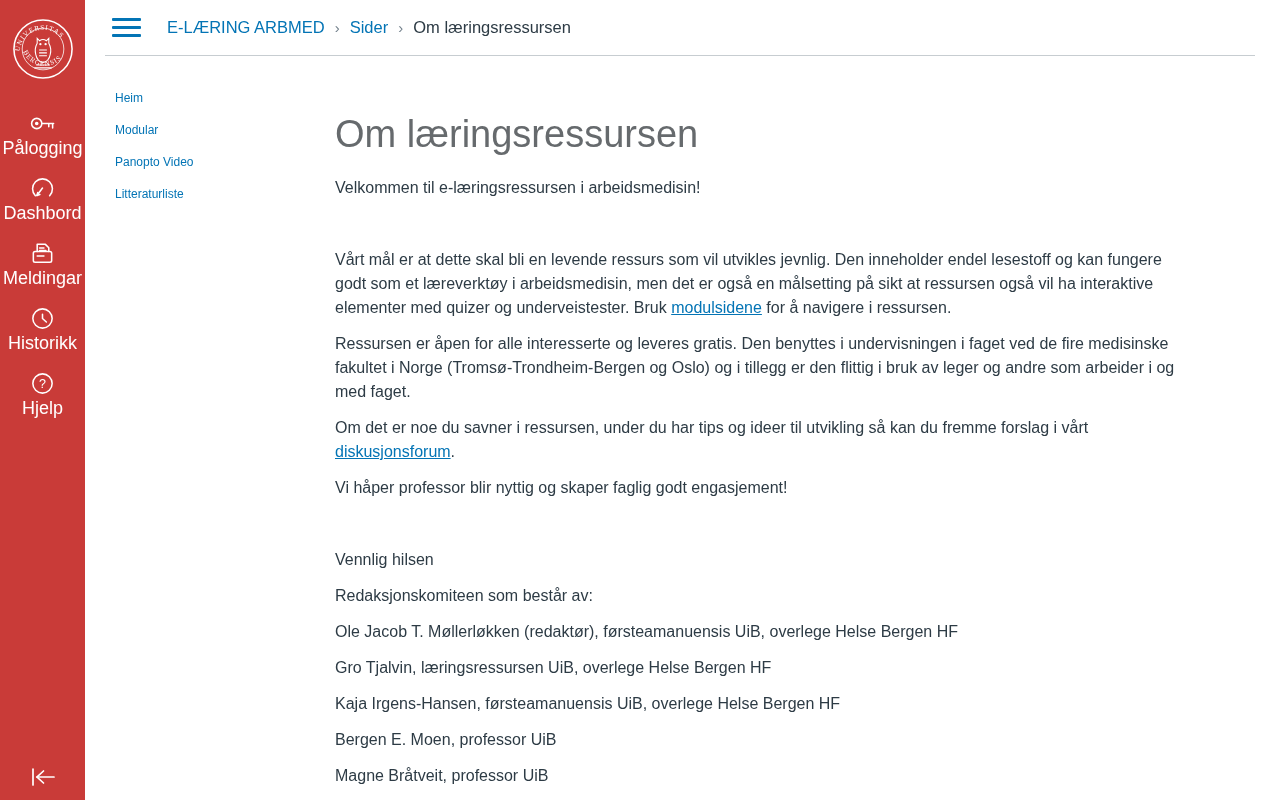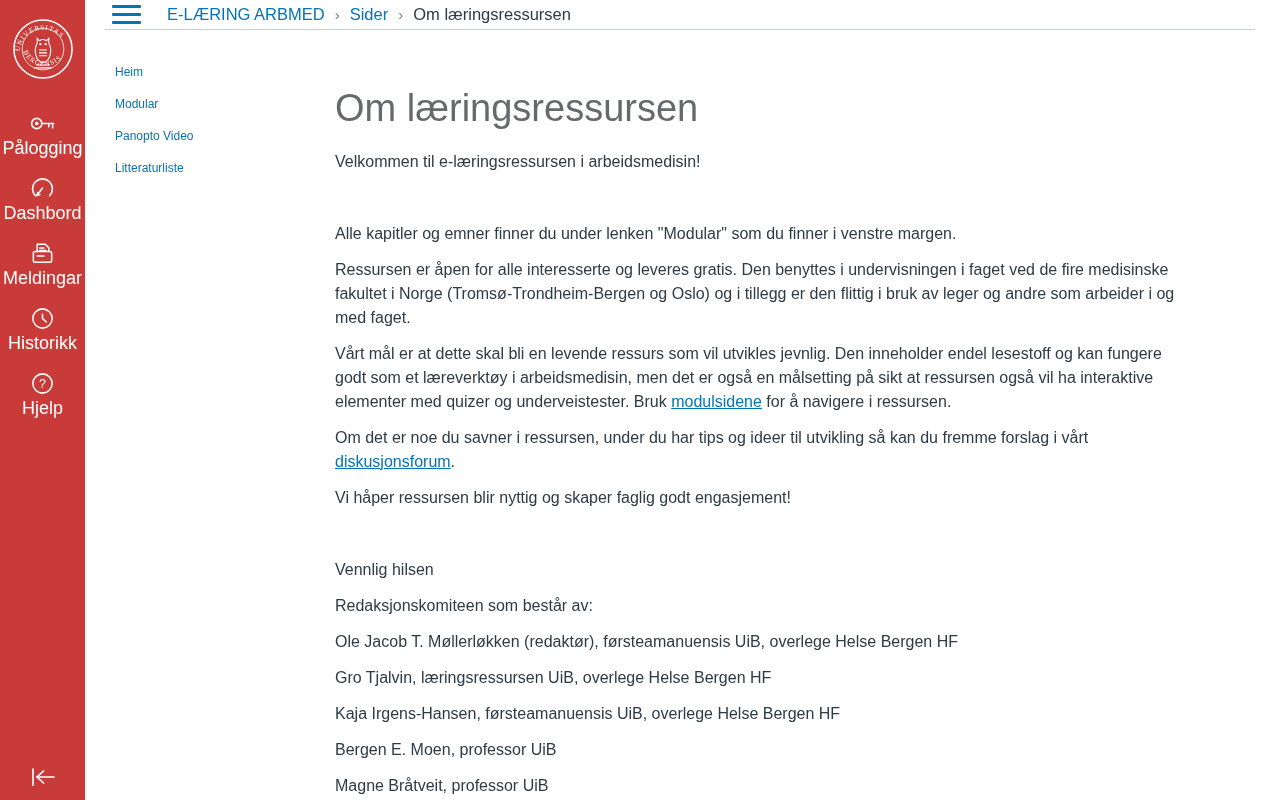--- a/index.html
+++ b/index.html
@@ -175,25 +175,24 @@
           <a>Modular</a>
           <a>Panopto Video</a>
           <a>Litteraturliste</a>
         </nav>
 
       <article class="page">
         <h1>Om læringsressursen</h1>
         <div id="page-body">
             <p><span>Velkommen til e-læringsressursen i arbeidsmedisin!</span></p>
             <p>&nbsp;</p>
-            <p><span>Alle kapitler og emner finner du under lenken "Modular" som du finner i venstre margen.</span></p>
+            <p><span>Vårt mål er at dette skal bli en levende ressurs som vil utvikles jevnlig. Den inneholder endel lesestoff og kan fungere godt som et læreverktøy i arbeidsmedisin, men det er også en målsetting på sikt at ressursen også vil ha interaktive elementer med quizer og underveistester. Bruk </span><a>modulsidene</a><span> for å navigere i ressursen.</span></p>
             <p><span>Ressursen er åpen for alle interesserte og leveres gratis. Den benyttes i undervisningen i faget ved de fire medisinske fakultet i Norge (Tromsø-Trondheim-Bergen og Oslo) og i tillegg er den flittig i bruk av leger og andre som arbeider i og med faget.</span></p>
-            <p><span>Vårt mål er at dette skal bli en levende ressurs som vil utvikles jevnlig. Den inneholder endel lesestoff og kan fungere godt som et læreverktøy i arbeidsmedisin, men det er også en målsetting på sikt at ressursen også vil ha interaktive elementer med quizer og underveistester. Bruk </span><a>modulsidene</a><span> for å navigere i ressursen.</span></p>
             <p><span>Om det er noe du savner i ressursen, under du har tips og ideer til utvikling så kan du fremme forslag i vårt </span><a>diskusjonsforum</a><span>.</span></p>
-            <p><span>Vi håper ressursen blir nyttig og skaper faglig godt engasjement!</span></p>
+            <p><span>Vi håper professor blir nyttig og skaper faglig godt engasjement!</span></p>
             <p>&nbsp;</p>
             <p><span>Vennlig hilsen</span></p>
             <p><span>Redaksjonskomiteen som består av:</span></p>
             <p><span>Ole Jacob T. Møllerløkken (redaktør), førsteamanuensis UiB, overlege Helse Bergen HF</span></p>
             <p><span>Gro Tjalvin, læringsressursen UiB, overlege Helse Bergen HF</span></p>
             <p><span>Kaja Irgens-Hansen, førsteamanuensis UiB, overlege Helse Bergen HF</span></p>
             <p><span>Bergen E. Moen, professor UiB</span></p>
             <p><span>Magne Bråtveit, professor UiB</span></p>
           </div>
       </article>

